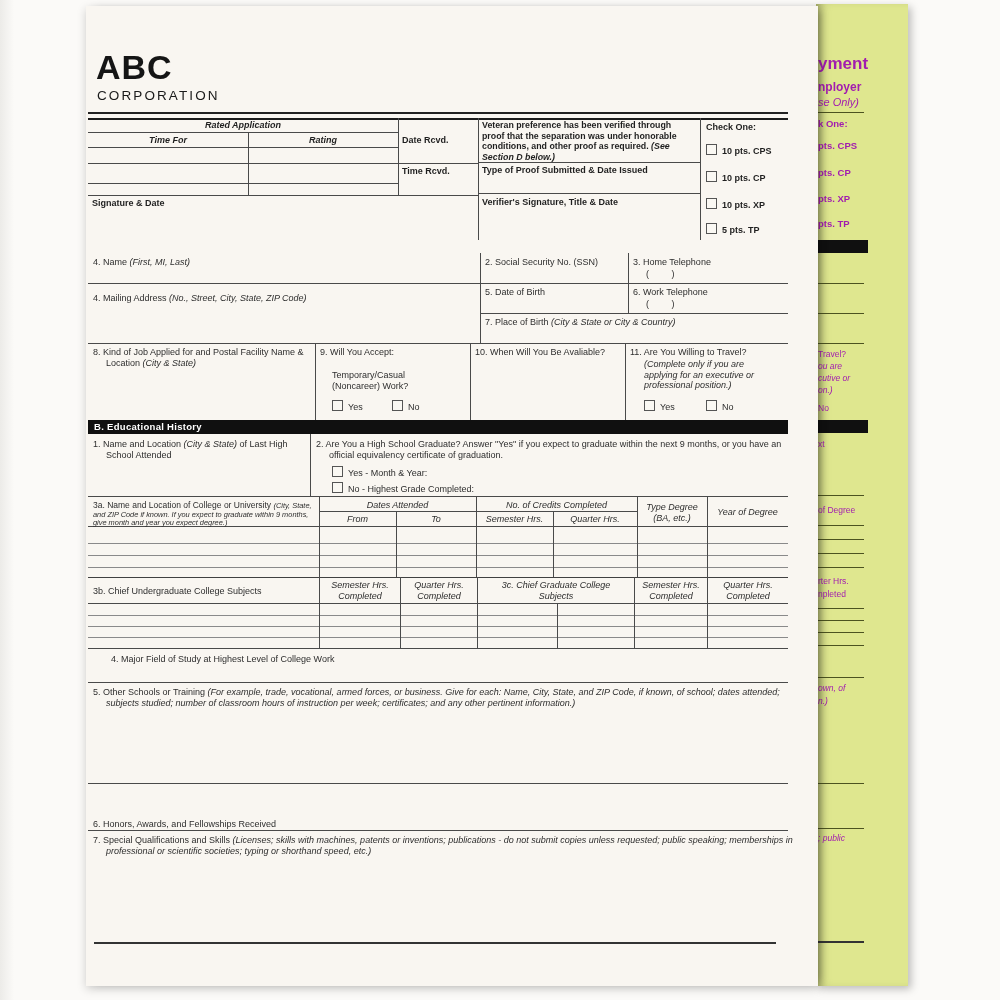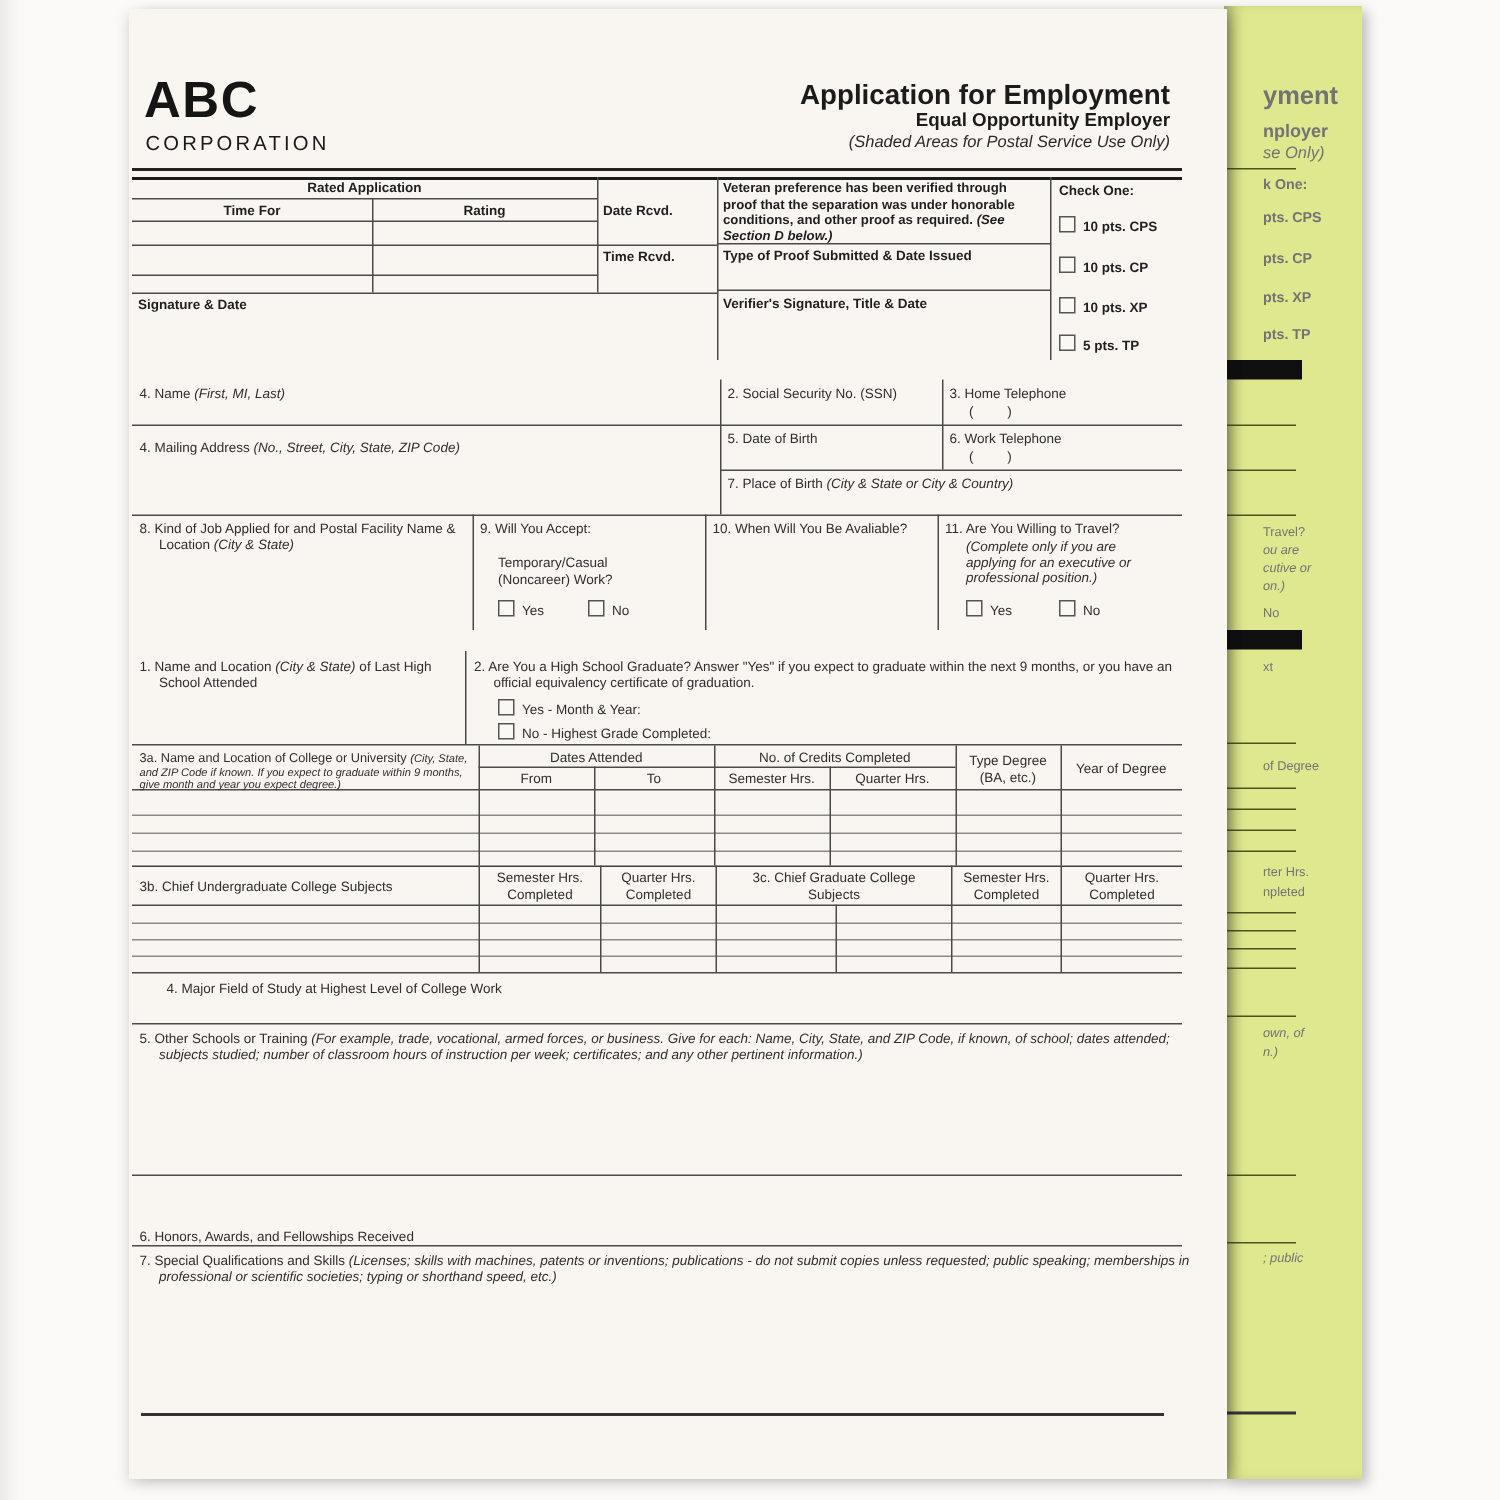--- a/index.html
+++ b/index.html
@@ -31,34 +31,34 @@
     position:absolute;left:0;width:700px;height:14px;background:#101010;color:#fff;
     font-weight:bold;font-size:9.5px;line-height:14px;padding-left:6px;box-sizing:border-box;
     letter-spacing:.3px;
   }
   .lbl{position:absolute;font-size:9px;line-height:10.5px;color:#2e2e2e;white-space:nowrap;}
   .wrap{white-space:normal;}
   .hang{text-indent:-13px;padding-left:13px;}
   .b{font-weight:bold;color:#1f1f1f;}
   .i{font-style:italic;}
   .sm{font-size:7.4px;line-height:8.6px;}
-  .ctr{text-align:center;}
+  .ctr{text-align:center;font-style:italic;}
   .cb{
     display:inline-block;width:9px;height:9px;border:1px solid #555;background:#faf8f3;
     margin-right:5px;vertical-align:-1px;
   }
   
   .brand-name{position:absolute;left:8px;top:42px;font-size:34px;font-weight:bold;letter-spacing:1px;color:#151515;line-height:34px;}
   .brand-sub{position:absolute;left:9px;top:80px;font-size:13.5px;letter-spacing:2.1px;color:#1a1a1a;}
   .heading{position:absolute;left:300px;top:44px;width:392px;text-align:right;}
   .h-title{font-size:18.5px;font-weight:bold;color:#1b1b1b;line-height:21px;}
   .h-sub{font-size:12.5px;font-weight:bold;color:#1b1b1b;line-height:15px;}
   .h-note{font-size:11px;font-style:italic;color:#2a2a2a;line-height:14px;}
   
-  .cf{position:absolute;left:2px;white-space:nowrap;color:#737373;margin-left:24px;}
+  .cf{position:absolute;left:2px;white-space:nowrap;color:#a21caf;}
   .f1{font-size:17px;font-weight:bold;}
   .f2{font-size:12px;font-weight:bold;}
   .f3{font-size:11px;font-style:italic;}
   .f4{font-size:9.5px;font-weight:bold;}
   .f5{font-size:8.5px;}
   .f6{font-size:8.5px;font-style:italic;}
   .cl{position:absolute;left:0;width:48px;height:1px;background:#4c5320;}
   .cbar{position:absolute;left:0;width:52px;height:13px;background:#101010;}
   .vet{font-size:8.8px;line-height:10.6px;}
 </style>
@@ -105,25 +105,20 @@
   <div class="cl" style="top:824px"></div>
   <span class="cf f6" style="top:829px">; public</span>
   <div class="cl" style="top:937px;height:2px;background:#333"></div>
 </div>
 
 <div class="page">
 <div class="form">
 
   <div class="brand-name">ABC</div>
   <div class="brand-sub">CORPORATION</div>
-  <div class="heading">
-    <div class="h-title">Application for Employment</div>
-    <div class="h-sub">Equal Opportunity Employer</div>
-    <div class="h-note">(Shaded Areas for Postal Service Use Only)</div>
-  </div>
 
   <div class="hl" style="top:104px;left:0;width:700px;height:1.5px;background:#222"></div>
   <div class="hl heavy" style="top:110px;left:0;width:700px"></div>
 
   <div class="hl" style="top:124px;left:0;width:310px"></div>
   <div class="hl" style="top:139px;left:0;width:310px"></div>
   <div class="hl" style="top:155px;left:0;width:390px"></div>
   <div class="hl" style="top:175px;left:0;width:310px"></div>
   <div class="hl" style="top:187px;left:0;width:390px"></div>
   <div class="hl" style="top:154px;left:390px;width:222px"></div>
@@ -175,20 +170,21 @@
   <div class="lbl" style="top:339px;left:232px">9.  Will You Accept:</div>
   <div class="lbl wrap" style="top:362px;left:244px;width:100px">Temporary/Casual (Noncareer) Work?</div>
   <div class="lbl" style="top:392px;left:244px"><span class="cb"></span><span>Yes</span></div>
   <div class="lbl" style="top:392px;left:304px"><span class="cb"></span><span>No</span></div>
   <div class="lbl" style="top:339px;left:387px">10.  When Will You Be Avaliable?</div>
   <div class="lbl" style="top:339px;left:542px">11.  Are You Willing to Travel?</div>
   <div class="lbl i wrap" style="top:351px;left:556px;width:134px">(Complete only if you are applying for an executive or professional position.)</div>
   <div class="lbl" style="top:392px;left:556px"><span class="cb"></span><span>Yes</span></div>
   <div class="lbl" style="top:392px;left:618px"><span class="cb"></span><span>No</span></div>
 
+  <div class="bar" style="top:412px">B.  Educational History</div>
   <div class="vl" style="left:222px;top:426px;height:62px"></div>
 
   <div class="lbl wrap hang" style="top:431px;left:5px;width:205px"><span>1.  Name and Location </span><span class="i">(City &amp; State)</span><span> of Last High School Attended</span></div>
   <div class="lbl wrap hang" style="top:431px;left:228px;width:462px">2.  Are You a High School Graduate? Answer "Yes" if you expect to graduate within the next 9 months, or you have an official equivalency certificate of graduation.</div>
   <div class="lbl" style="top:458px;left:244px"><span class="cb"></span><span>Yes - Month &amp; Year:</span></div>
   <div class="lbl" style="top:474px;left:244px"><span class="cb"></span><span>No - Highest Grade Completed:</span></div>
 
   <div class="abs" style="top:488px;left:0;width:700px;height:80px;border-top:1px solid #4a4a4a;border-bottom:1px solid #404040;box-sizing:content-box">
     <div class="hl" style="top:14px;left:231px;width:318px"></div>
     <div class="hl" style="top:29px;left:0;width:700px"></div>

